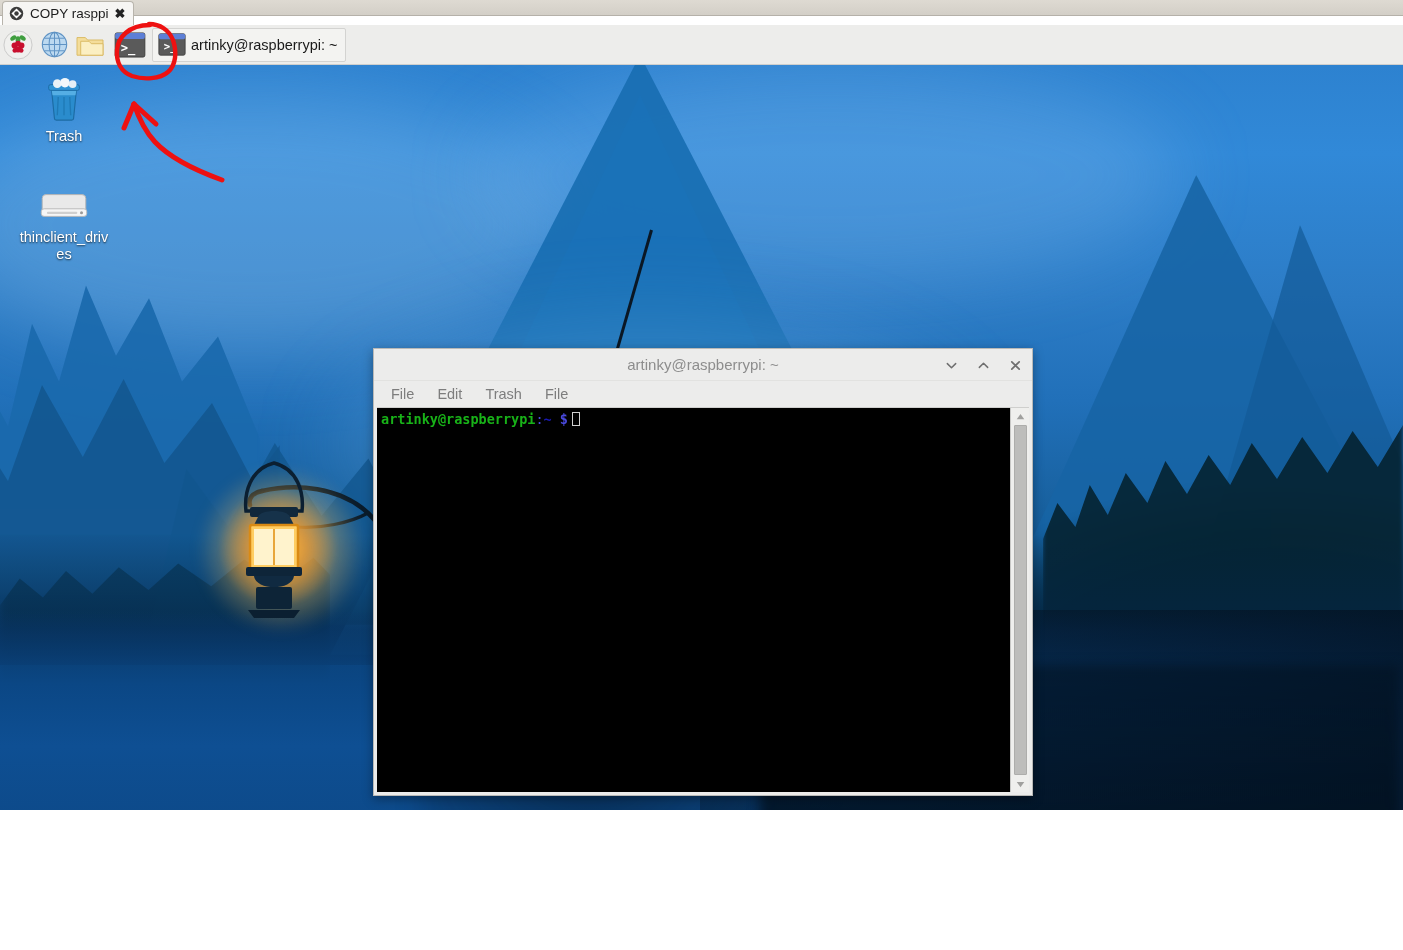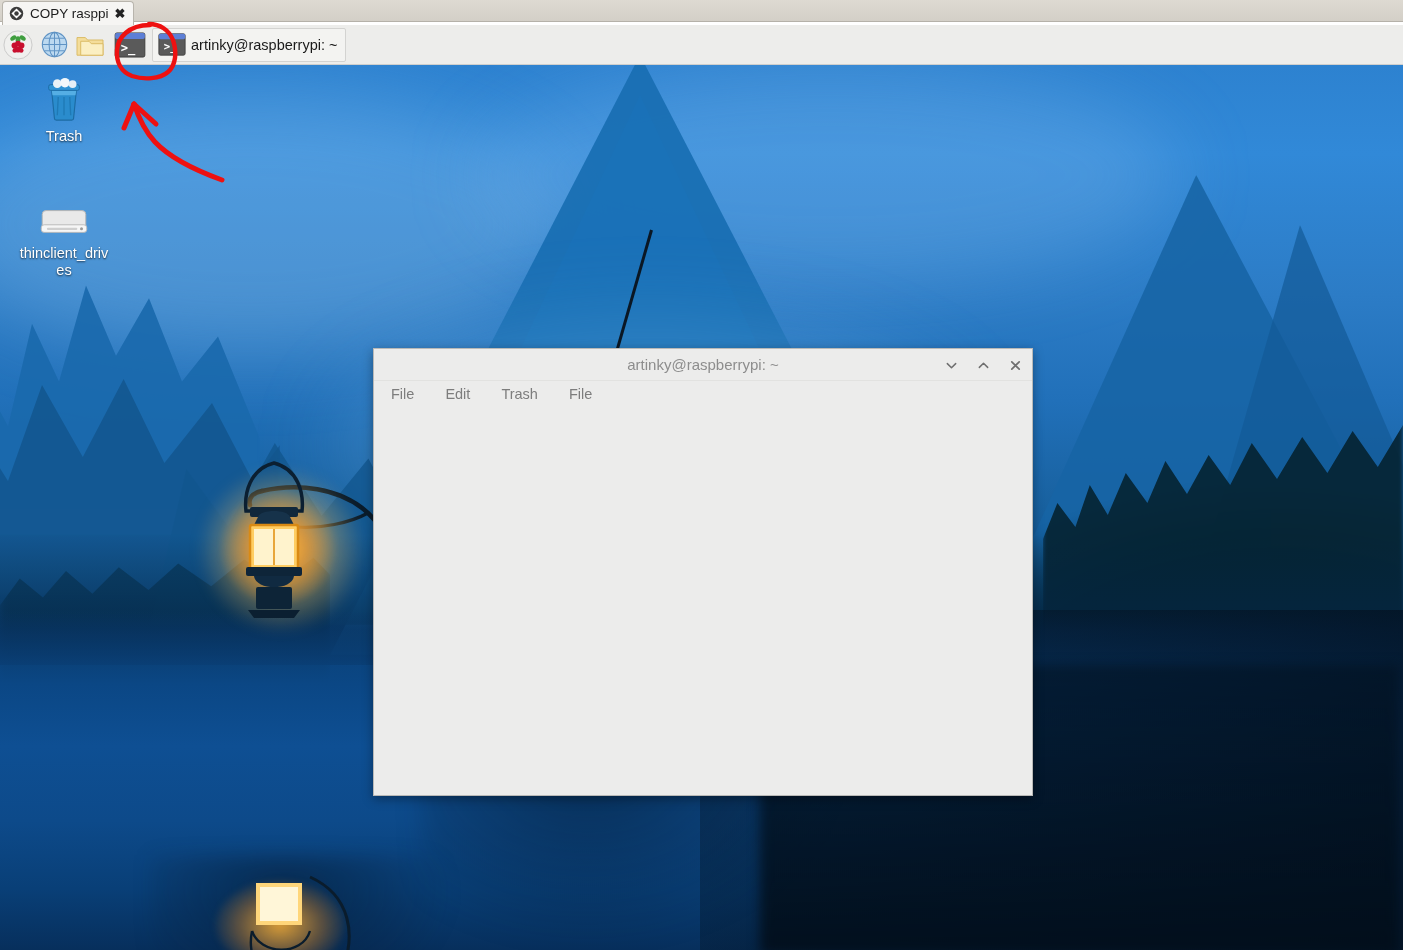--- a/index.html
+++ b/index.html
@@ -5,21 +5,21 @@
   * { margin:0; padding:0; box-sizing:border-box; }
   html,body{
     width:1403px; height:950px; overflow:hidden;
     font-family:"Liberation Sans", sans-serif;
     background:#fff;
   }
   #screen{ position:relative; width:1403px; height:950px; overflow:hidden; }
 
   
   #vnc-tabstrip{
-    position:absolute; left:0; top:0; width:1403px; height:22px;
+    position:absolute; left:0; top:0; width:1403px; height:16px;
     background:#d4d0c8;
     background:linear-gradient(#dedad2,#d3cfc7);
     border-bottom:1px solid #b5b1a9;
     text-align:right;
   }
   #vnc-tab{
     position:absolute; left:2px; top:1px; height:24px;
     padding:0 8px 0 6px;
     display:flex; align-items:center; gap:6px;
     background:#f6f5f3;
@@ -51,21 +51,21 @@
     max-width:320px; overflow:hidden; white-space:nowrap;
   }
   #tray{
     margin-left:auto; display:flex; align-items:center; gap:14px;
     padding-right:10px; height:40px;
   }
   #clock{ font-size:15px; color:#2a2a2a; padding-left:4px; }
 
   
   #desktop{
-    position:absolute; left:0; top:65px; width:1403px; height:885px;
+    position:absolute; left:0; top:65px; width:1403px; height:745px;
     overflow:hidden;
     background:#1565b0;
   }
   #wall{ position:absolute; inset:0; }
   .wlayer{ position:absolute; }
 
   
   #sky{
     left:0;top:0;width:1403px;height:885px;
     background:
@@ -159,21 +159,21 @@
     border-bottom:1px solid #e2e2e0;
   }
   #term-title-text{ font-size:15px; color:#8d8d8d; }
   #term-controls{
     position:absolute; right:8px; top:0; height:32px;
     display:flex; align-items:center; gap:14px;
   }
   .wbtn{ width:18px;height:18px; display:flex;align-items:center;justify-content:center;
          cursor:pointer; color:#6f6f6f; }
   #term-menu{
-    height:26px; display:flex; align-items:center; gap:13px; padding-left:8px;
+    height:26px; display:flex; align-items:center; gap:5px; padding-left:8px;
     background:#ececeb;
   }
   #term-menu .mi{
     font-size:14.5px; color:#7d7d7d; padding:2px 9px; cursor:pointer; border-radius:2px;
   }
   #term-body{
     flex:1; display:flex; background:#000; margin:0 3px 3px 3px;
     border-top:1px solid #cfcfcd;
   }
   #term-screen{
@@ -367,21 +367,21 @@
           <g stroke="#1f79b5" stroke-width="1.4">
             <line x1="18" y1="22" x2="17" y2="41"></line>
             <line x1="24" y1="22" x2="24" y2="41"></line>
             <line x1="30" y1="22" x2="31" y2="41"></line>
           </g>
         </svg>
       </div>
       <div>Trash</div>
     </div>
 
-    <div class="dicon" style="left:16px;top:126px;">
+    <div class="dicon" style="left:16px;top:110px;">
       <div class="glyph">
         <svg width="52" height="36" viewBox="0 0 54 38">
           <path d="M8 8 h38 a4 4 0 0 1 4 4 v12 H4 V12 a4 4 0 0 1 4 -4 Z" fill="#e9e9e9" stroke="#b4b4b4"></path>
           <rect x="3" y="23" width="48" height="8" rx="3" fill="#f6f6f6" stroke="#b9b9b9"></rect>
           <rect x="9" y="26" width="32" height="2.5" rx="1" fill="#cfcfcf"></rect>
           <circle cx="45.5" cy="27.2" r="1.6" fill="#9a9a9a"></circle>
         </svg>
       </div>
       <div>thinclient_drives</div>
     </div>
@@ -409,20 +409,38 @@
         </div>
       </div>
 
       <div id="term-menu">
         <span class="mi">File</span>
         <span class="mi">Edit</span>
         <span class="mi">Trash</span>
         <span class="mi">File</span>
       </div>
 
+      <div id="term-body">
+        <div id="term-screen">
+          <span class="p-user">artinky@raspberrypi</span><span class="p-colon">:</span><span class="p-path">~</span> <span class="p-dollar">$</span><span class="cursor"></span>
+        </div>
+        <div id="term-scroll">
+          <span class="sb-arrow">
+            <svg width="9" height="7" viewBox="0 0 10 8">
+                <path d="M5 1 L9.3 7 L0.7 7 Z" fill="#a0a09e"></path>
+              </svg>
+          </span>
+          <span id="sb-thumb"></span>
+          <span class="sb-arrow">
+            <svg width="9" height="7" viewBox="0 0 10 8">
+                <path d="M5 7 L0.7 1 L9.3 1 Z" fill="#a0a09e"></path>
+              </svg>
+          </span>
+        </div>
+      </div>
     </div>
 
   </div>
 
   <svg id="annot" viewBox="0 0 1403 950">
 
     <path d="M150 25 C128 25 118 38 117 50 C116 62 121 72 132 76
              C144 80 160 79 168 72 C176 65 177 52 173 40
              C169 30 160 24 149 24" fill="none" stroke="#ee1111" stroke-width="4.4" stroke-linecap="round" stroke-linejoin="round"></path>
 

